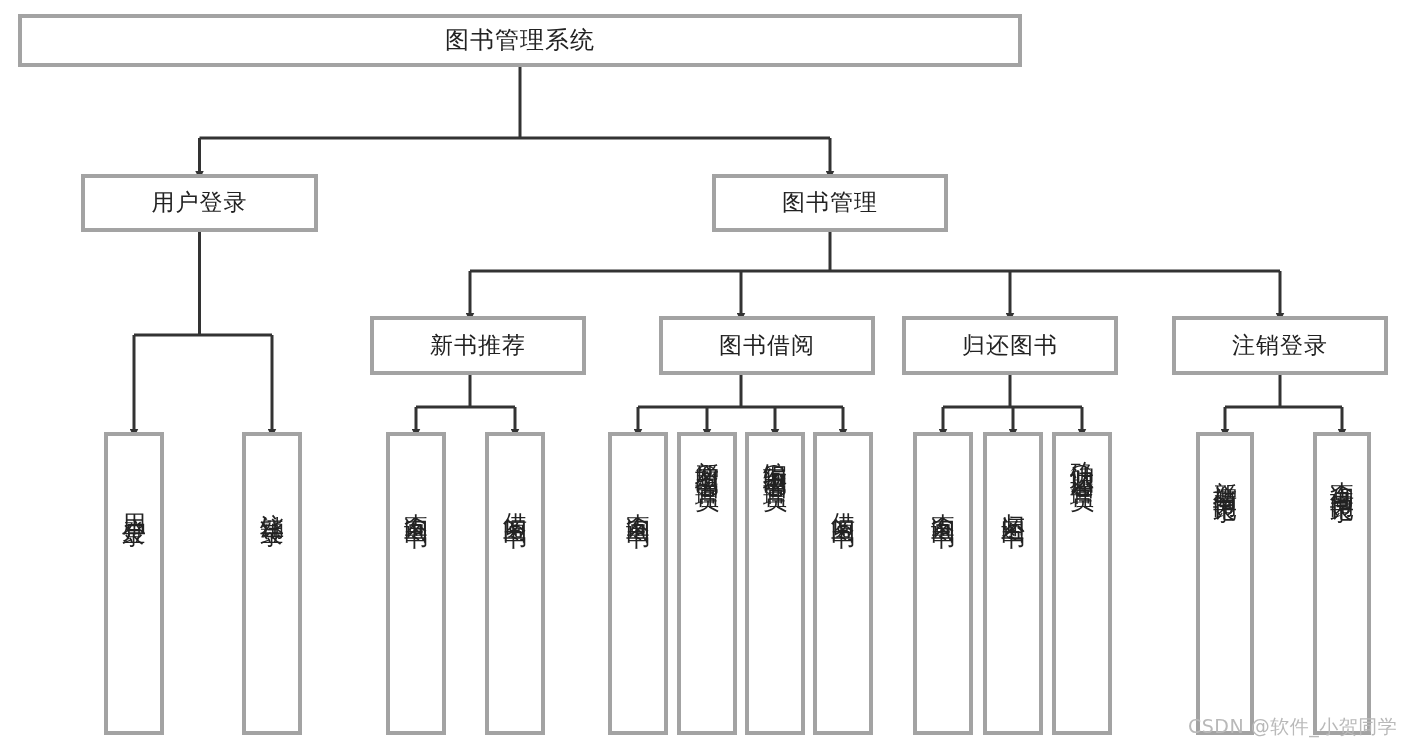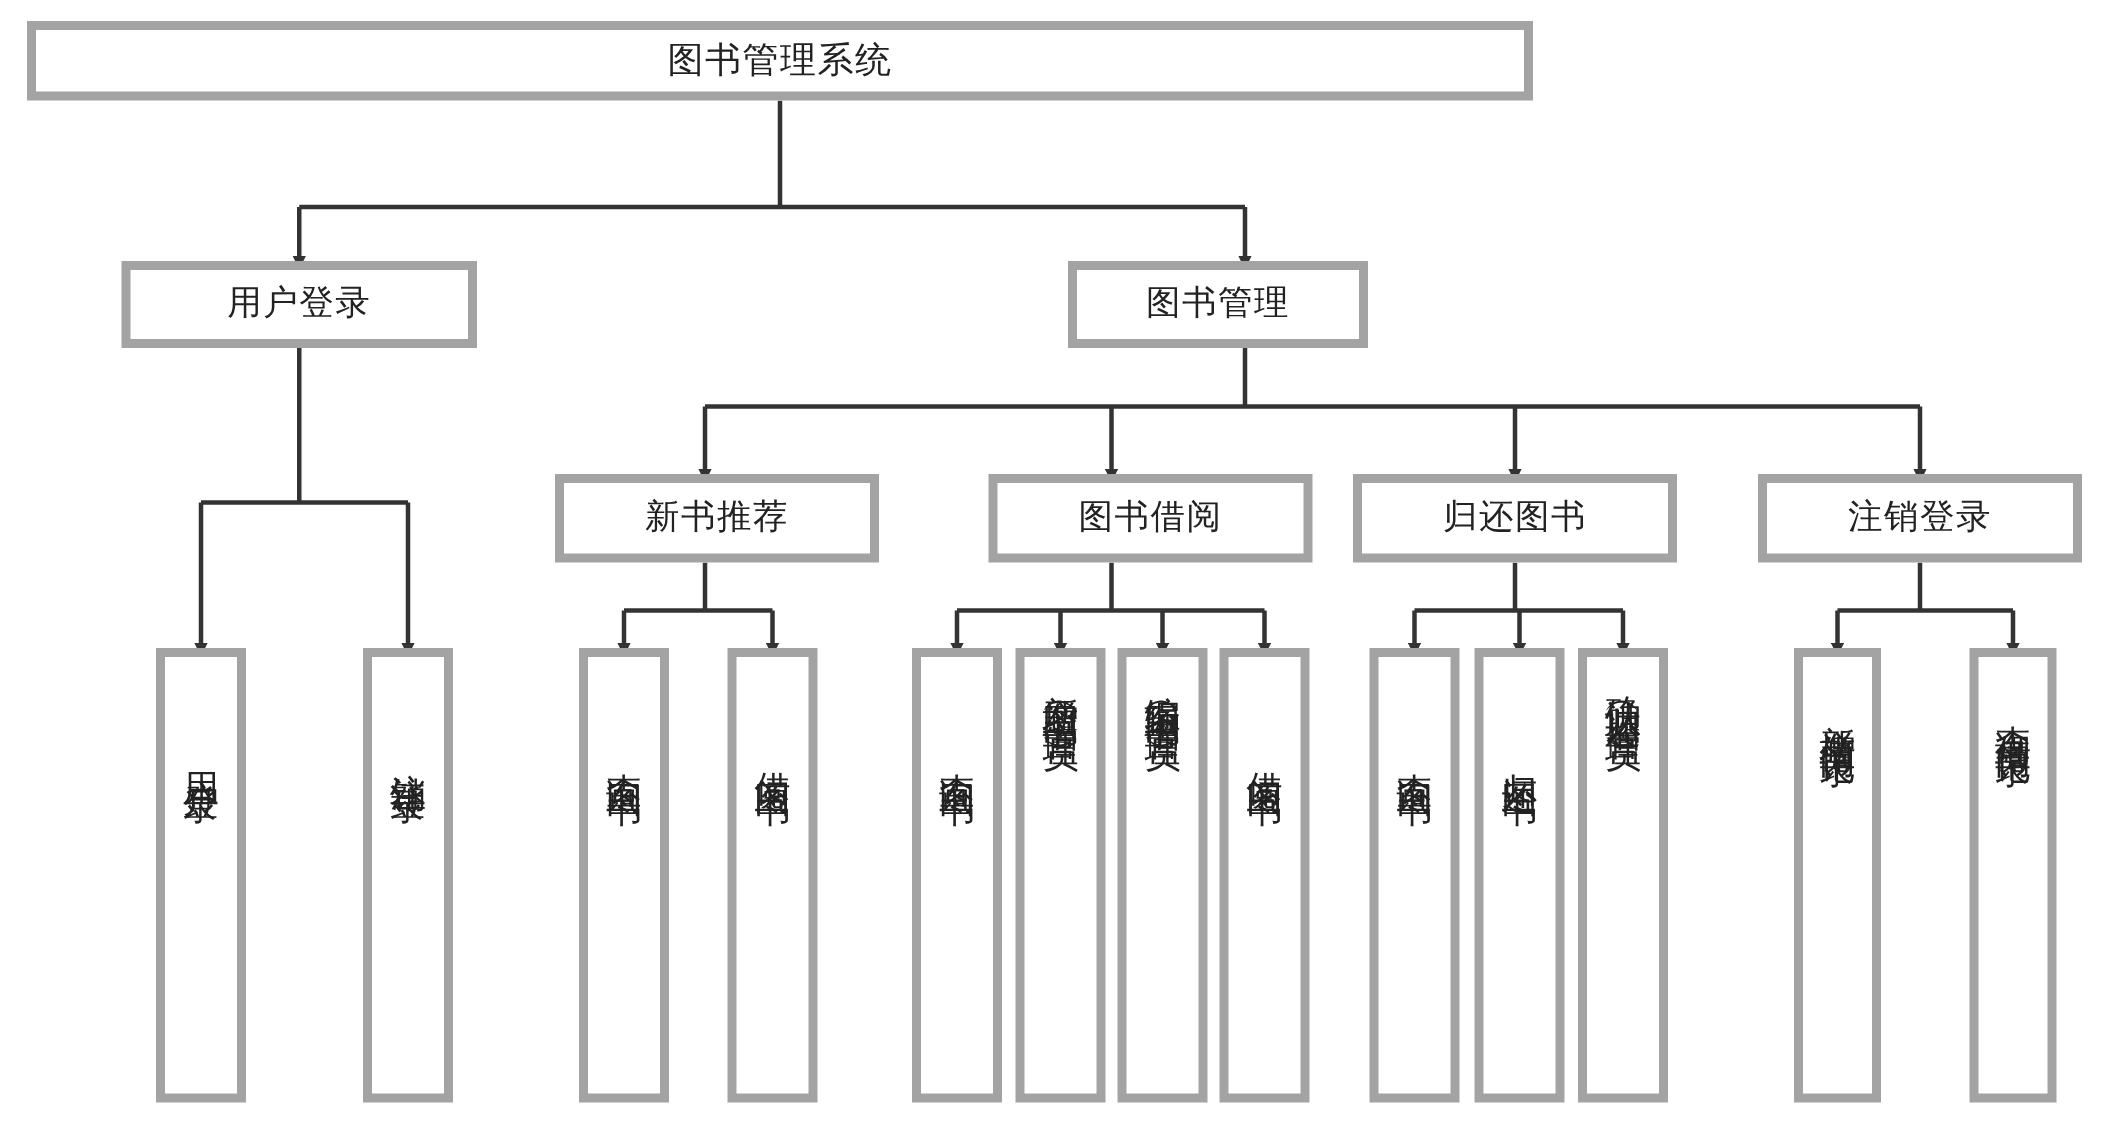--- a/index.html
+++ b/index.html
@@ -23,21 +23,21 @@
     left: 0;
     top: 0;
     width: 1405px;
     height: 747px;
     pointer-events: none;
   }
   .node {
     position: absolute;
     box-sizing: border-box;
     background: #ffffff;
-    border: 6px solid #a3a3a3;
+    border: 4px solid #a3a3a3;
     display: flex;
     align-items: center;
     justify-content: center;
     color: #222222;
   }
   .node-label {
     display: block;
     text-align: center;
     line-height: 1.12;
     color: #222222;
@@ -121,21 +121,21 @@
         <line x1="1342" y1="407" x2="1342" y2="430" stroke="#333333" stroke-width="3" marker-end="url(#arrowhead)"></line>
       </g>
   </svg>
   <div id="node-layer">
       <div class="node horiz root" id="node-root" style="left: 18px; top: 14px; width: 1004px; height: 53px;">
         <span class="node-label">图书管理系统</span>
       </div>
       <div class="node horiz" id="node-user-login" style="left: 81px; top: 174px; width: 237px; height: 58px;">
         <span class="node-label">用户登录</span>
       </div>
-      <div class="node horiz" id="node-book-manage" style="left: 712px; top: 174px; width: 200px; height: 58px;">
+      <div class="node horiz" id="node-book-manage" style="left: 712px; top: 174px; width: 236px; height: 58px;">
         <span class="node-label">图书管理</span>
       </div>
       <div class="node horiz" id="node-new-book-rec" style="left: 370px; top: 316px; width: 216px; height: 59px;">
         <span class="node-label">新书推荐</span>
       </div>
       <div class="node horiz" id="node-book-borrow" style="left: 633px; top: 316px; width: 216px; height: 59px; margin-left: 26px;">
         <span class="node-label">图书借阅</span>
       </div>
       <div class="node horiz" id="node-current-borrow" style="left: 902px; top: 316px; width: 216px; height: 59px;">
         <span class="node-label">归还图书</span>
@@ -176,13 +176,14 @@
       <div class="node leaf" id="node-leaf-cb-confirm" style="left: 1052px; top: 432px; width: 60px; height: 303px; padding-top: 6px;">
         <span class="node-label">确认归还（管理员）</span>
       </div>
       <div class="node leaf" id="node-leaf-br-add" style="left: 1196px; top: 432px; width: 58px; height: 303px; padding-top: 26px;">
         <span class="node-label">新增借阅记录</span>
       </div>
       <div class="node leaf" id="node-leaf-br-query" style="left: 1313px; top: 432px; width: 58px; height: 303px; padding-top: 26px;">
         <span class="node-label">查询借阅记录</span>
       </div>
     </div>
+  <div class="watermark" style="left: 1188px; top: 714px; color: rgb(185, 185, 185);">CSDN @软件_小贺同学</div>
 </div>
 
 </body></html>

